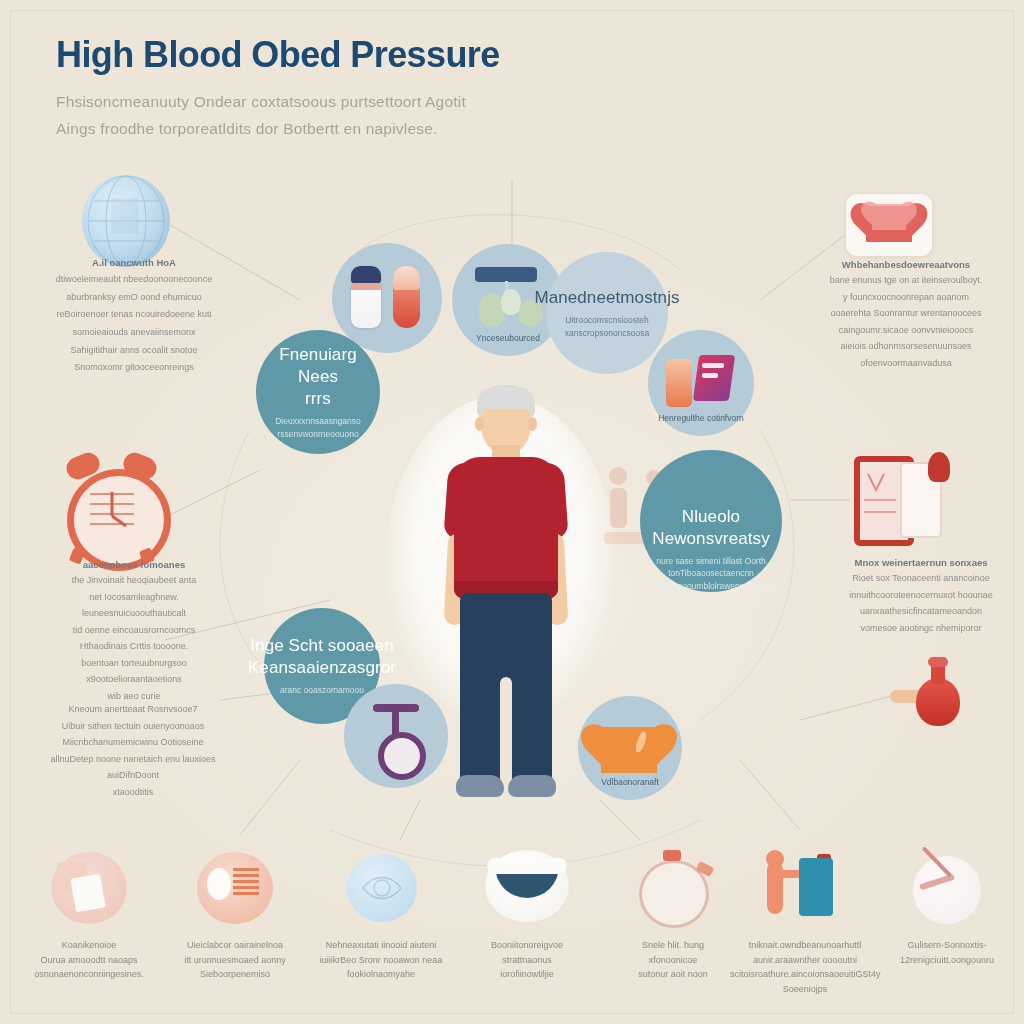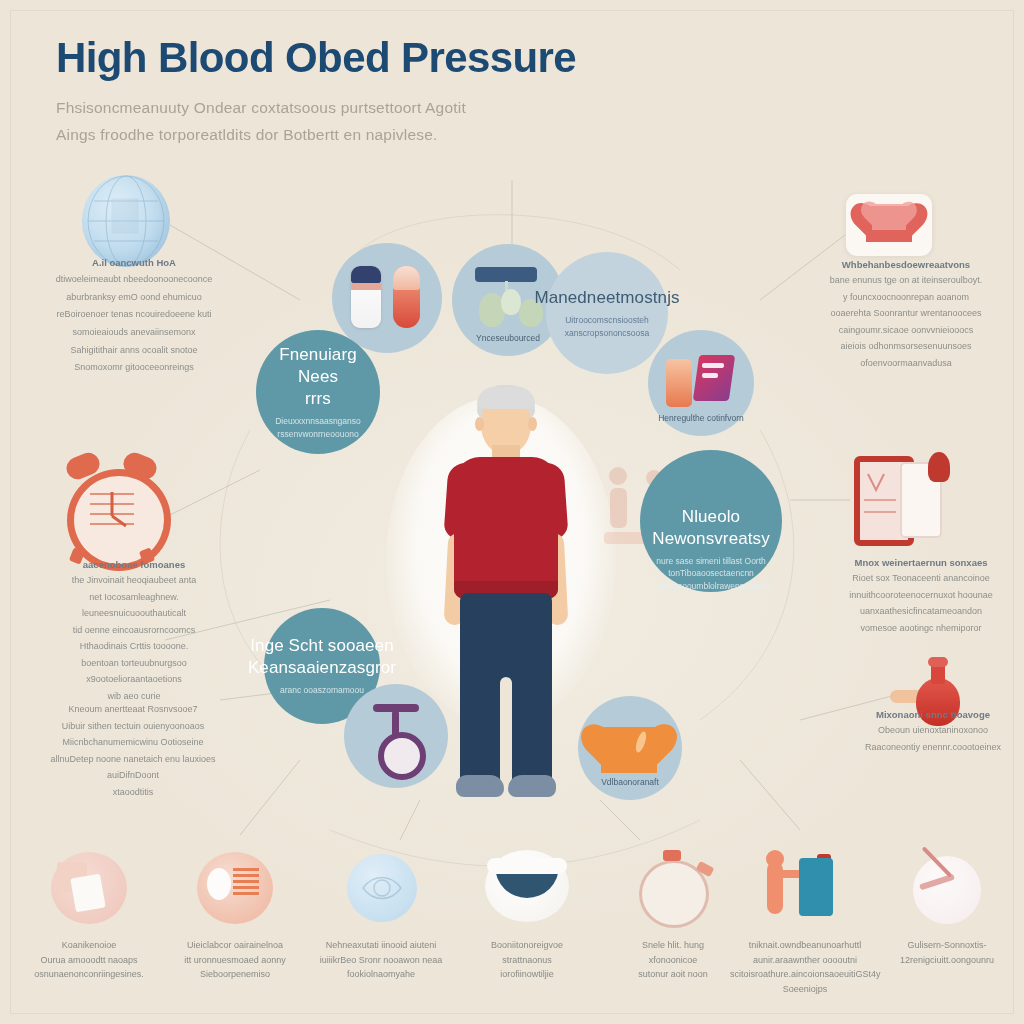--- a/index.html
+++ b/index.html
@@ -19,21 +19,21 @@
   
   .page-edge{
     position:absolute;left:10px;top:10px;right:10px;bottom:10px;
     border:1px solid rgba(150,140,120,.13);
     pointer-events:none;
   }
 
   
   .header{position:absolute;left:56px;top:36px;width:700px;}
   .title{
-    font-size:42px;font-weight:700;letter-spacing:-.6px;
+    font-size:36px;font-weight:700;letter-spacing:-.6px;
     color:#1d4a73;line-height:1.05;margin:0;
     font-family:"Liberation Sans", sans-serif;
   }
   .subtitle{
     margin-top:14px;
     font-size:15.5px;line-height:1.75;
     color:#a9a496;
     filter:blur(.35px);
     letter-spacing:.2px;
     max-width:530px;
@@ -431,25 +431,20 @@
     <div class="ann-b tight">uanxaathesicfincatameoandon</div>
     <div class="ann-b tight">vomesoe aootingc nhemiporor</div>
   </div>
 
   <div class="flask">
     <div class="flask-arm"></div>
     <div class="flask-body"></div>
     <div class="flask-neck"></div>
     <div class="flask-lip"></div>
   </div>
-  <div class="ann" style="left:848px;top:708px;width:170px;">
-    <div class="ann-h">Mixonaoni snnc ttoavoge</div>
-    <div class="ann-b tight">Obeoun uienoxtaninoxonoo</div>
-    <div class="ann-b tight">Raaconeontiy enennr.coootoeinex</div>
-  </div>
 
   <div class="brow">
 
     <div class="bitem" style="left:160px;top:0;">
       <div class="bico">
         <div class="disc"></div>
           <div class="disc-oval"></div>
           <div class="disc-lines"></div>
       </div>
       <div class="bcap">Uieiclabcor oairainelnoa</div>

